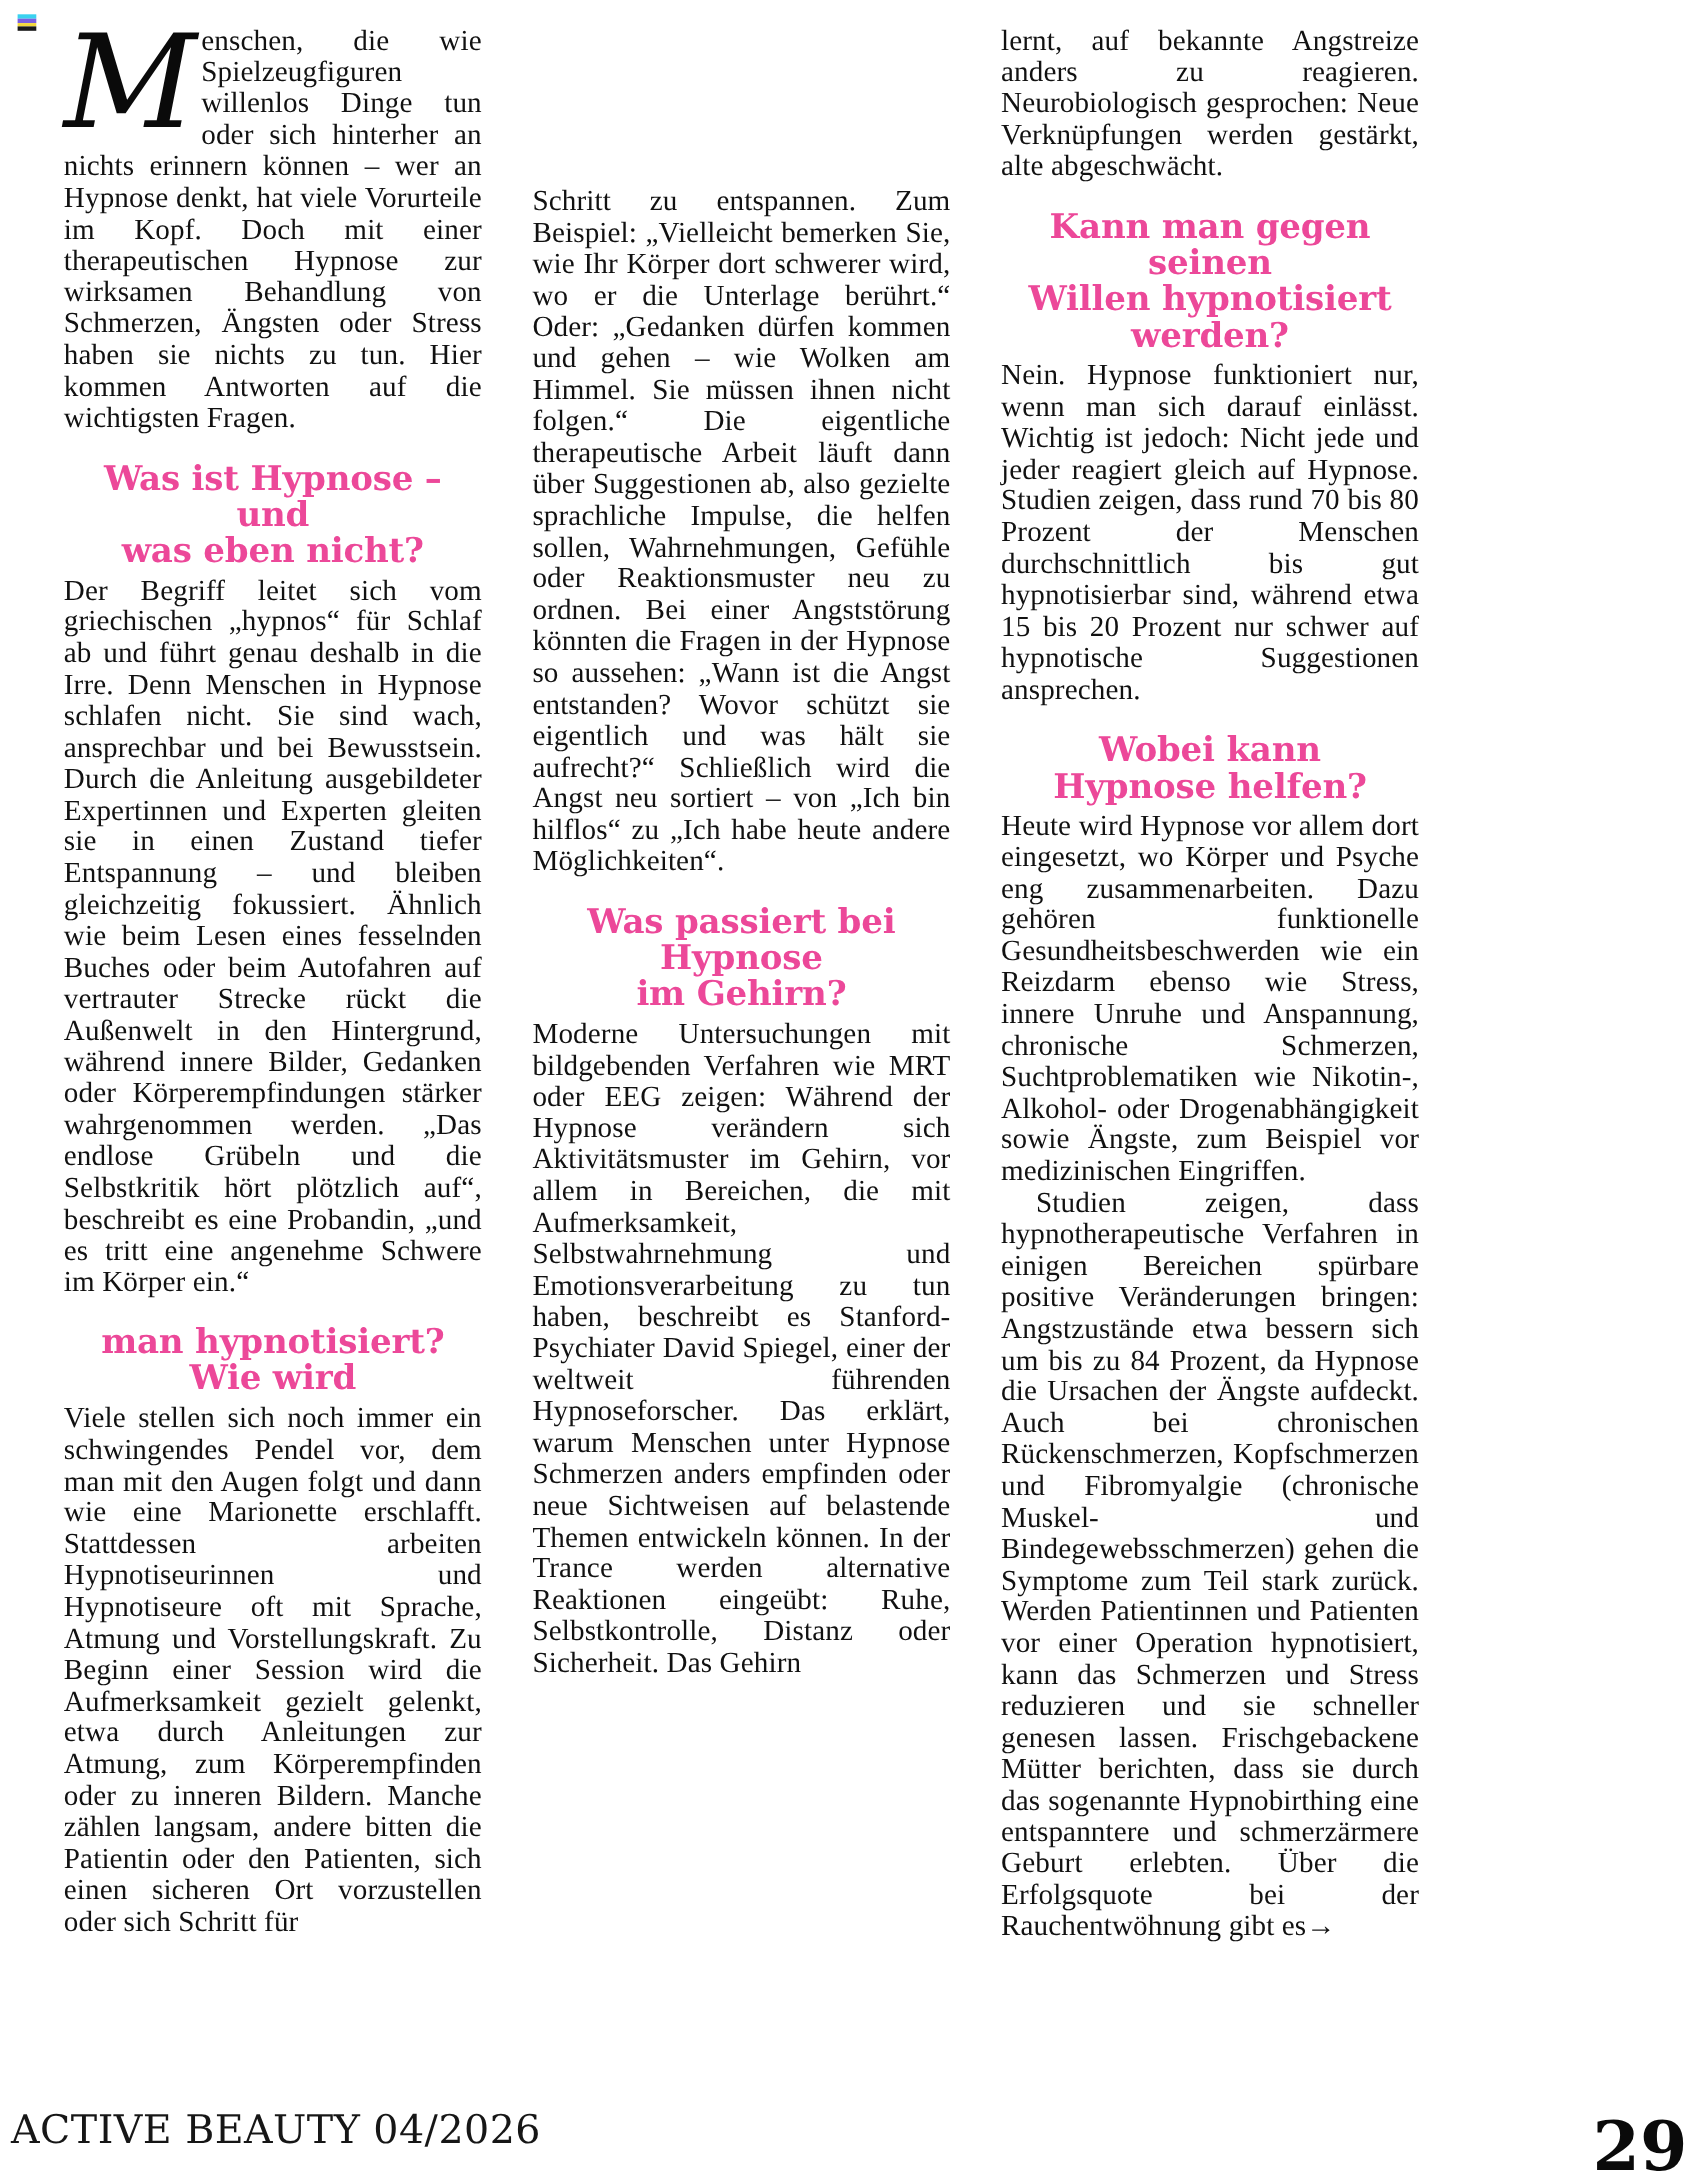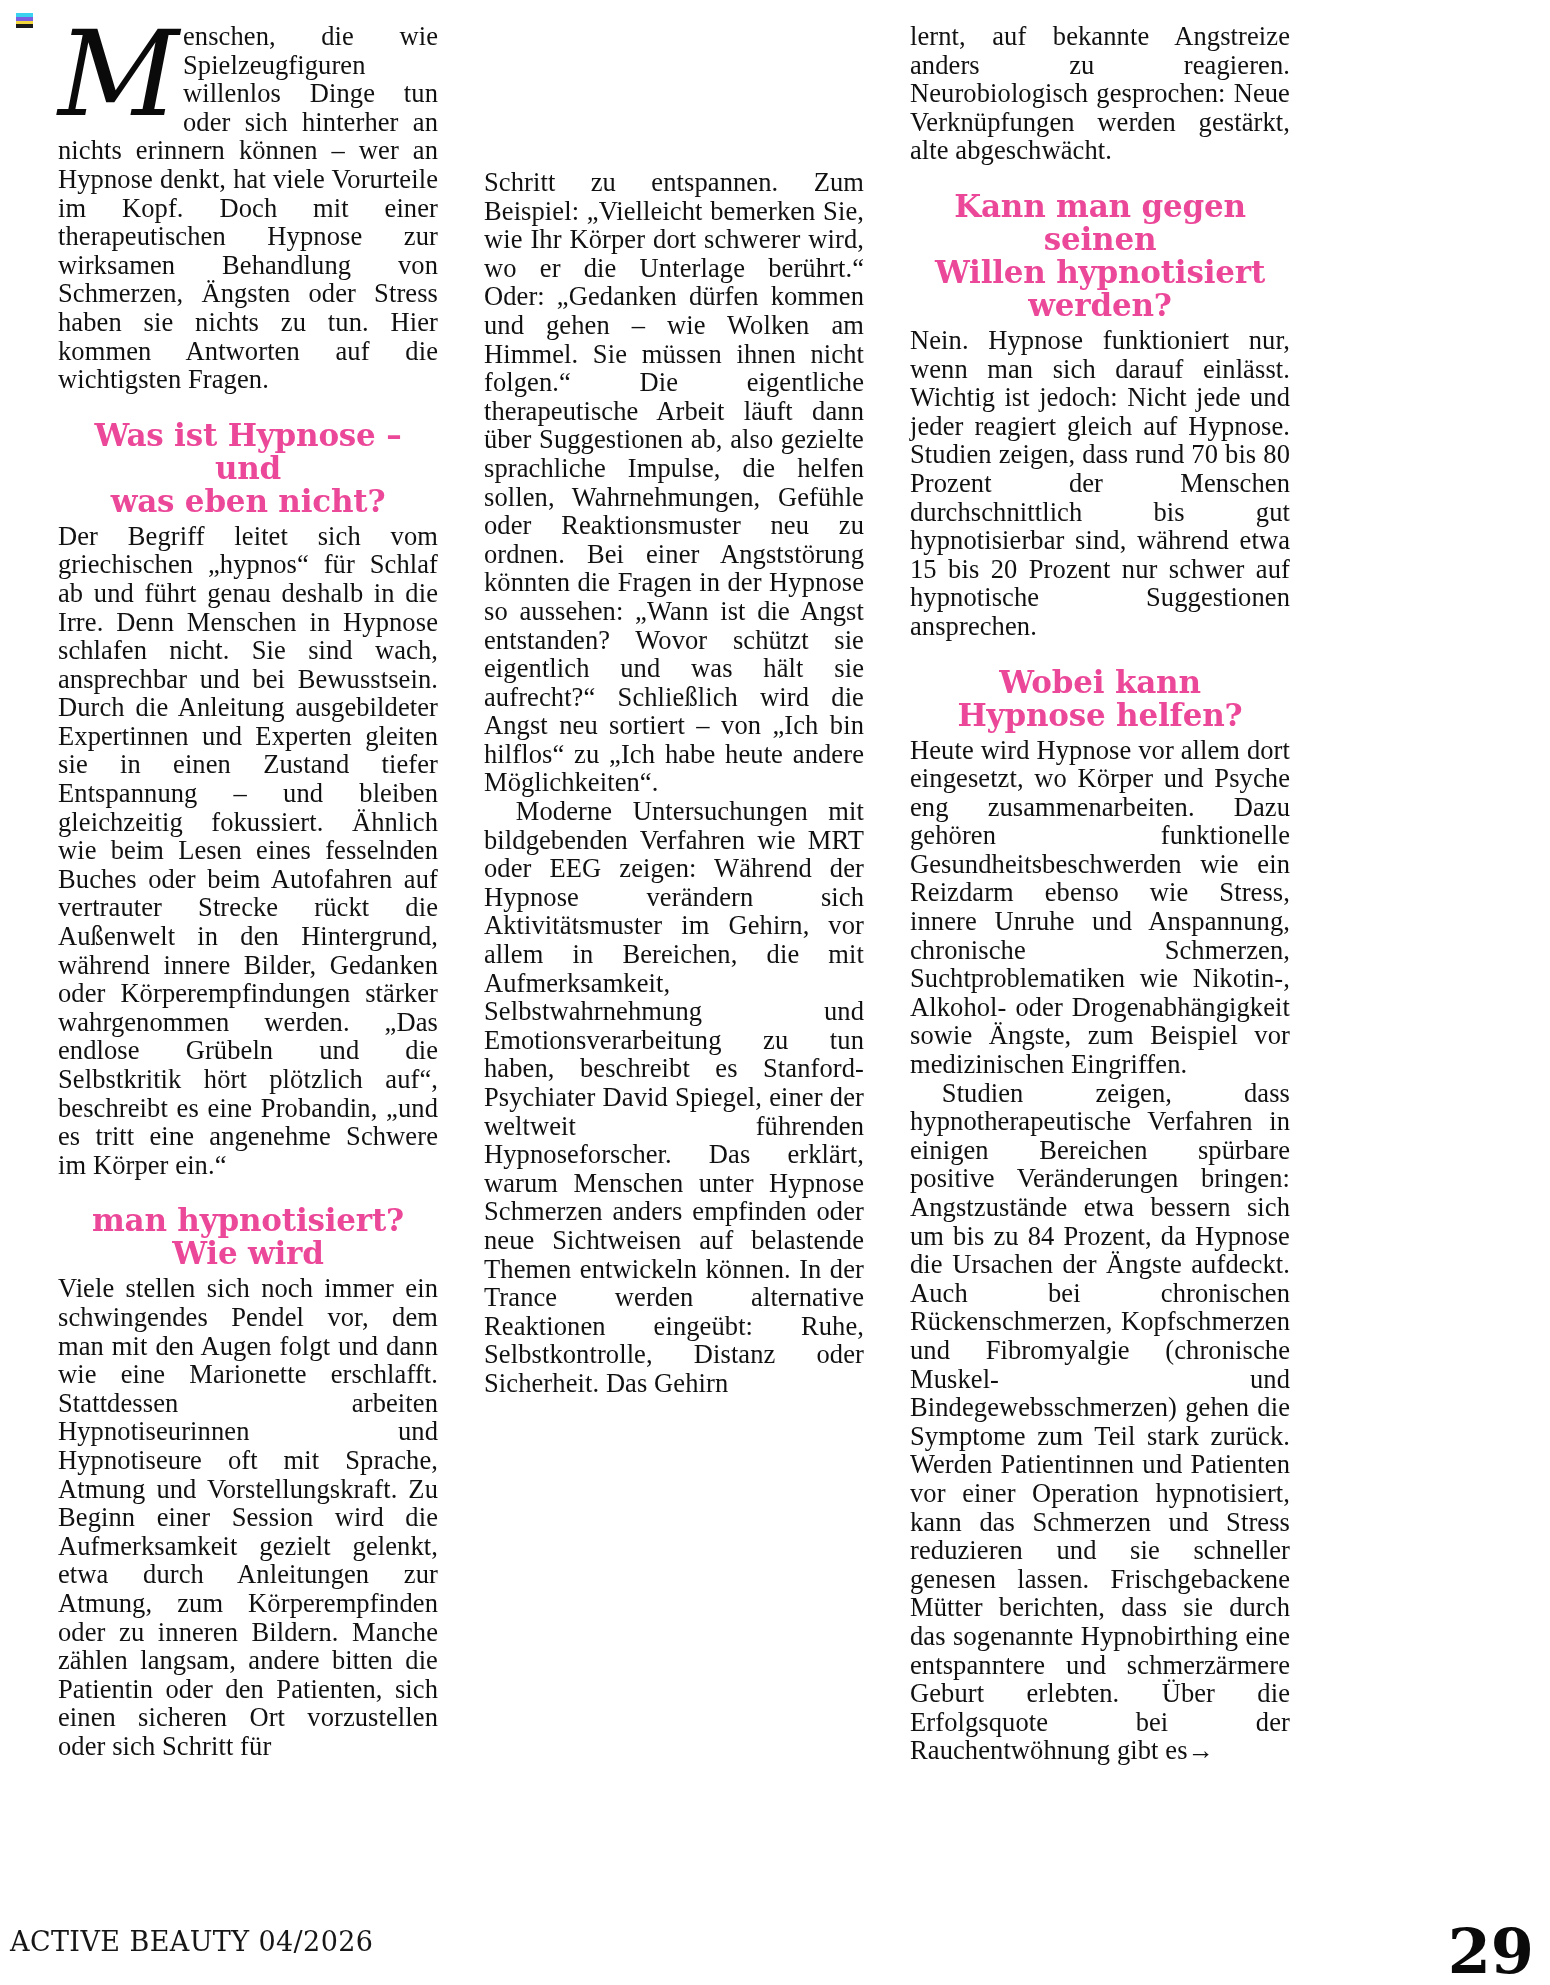--- a/index.html
+++ b/index.html
@@ -96,21 +96,21 @@
     left: 0;
     bottom: 0;
     width: 1550px;
     height: 110px;
   }
   .footer-left {
     position: absolute;
     left: 10px;
     bottom: 28px;
     font-family: "DejaVu Serif", "Liberation Serif", serif;
-    font-size: 27px;
+    font-size: 36px;
     letter-spacing: 0.4px;
     color: #161616;
   }
   .footer-right {
     position: absolute;
     right: 16px;
     bottom: 2px;
     font-family: "DejaVu Serif", "Liberation Serif", serif;
     font-weight: 700;
     font-size: 62px;
@@ -148,20 +148,24 @@
         <span class="l">Wie wird</span>
       </h2>
       <p class="body noindent">Viele stellen sich noch immer ein schwingendes Pendel vor, dem man mit den Augen folgt und dann wie eine Marionette erschlafft. Stattdessen arbeiten Hypnotiseurinnen und Hypnotiseure oft mit Sprache, Atmung und Vorstellungskraft. Zu Beginn einer Session wird die Aufmerksamkeit gezielt gelenkt, etwa durch Anleitungen zur Atmung, zum Körperempfinden oder zu inneren Bildern. Manche zählen langsam, andere bitten die Patientin oder den Patienten, sich einen sicheren Ort vorzustellen oder sich Schritt für</p>
     </div>
 
     <div class="col col-mid">
       <div class="col-offset"></div>
 
       <p class="body noindent">Schritt zu entspannen. Zum Beispiel: „Vielleicht bemerken Sie, wie Ihr Körper dort schwerer wird, wo er die Unterlage berührt.“ Oder: „Gedanken dürfen kommen und gehen – wie Wolken am Himmel. Sie müssen ihnen nicht folgen.“ Die eigentliche therapeutische Arbeit läuft dann über Suggestionen ab, also gezielte sprachliche Impulse, die helfen sollen, Wahrnehmungen, Gefühle oder Reaktionsmuster neu zu ordnen. Bei einer Angststörung könnten die Fragen in der Hypnose so aussehen: „Wann ist die Angst entstanden? Wovor schützt sie eigentlich und was hält sie aufrecht?“ Schließlich wird die Angst neu sortiert – von „Ich bin hilflos“ zu „Ich habe heute andere Möglichkeiten“.</p>
 
+      <h2 class="section">
+        <span class="l">Was passiert bei Hypnose</span>
+        <span class="l">im Gehirn?</span>
+      </h2>
       <p class="body noindent">Moderne Untersuchungen mit bildgebenden Verfahren wie MRT oder EEG zeigen: Während der Hypnose verändern sich Aktivitätsmuster im Gehirn, vor allem in Bereichen, die mit Aufmerksamkeit, Selbstwahrnehmung und Emotionsverarbeitung zu tun haben, beschreibt es Stanford-Psychiater David Spiegel, einer der weltweit führenden Hypnoseforscher. Das erklärt, warum Menschen unter Hypnose Schmerzen anders empfinden oder neue Sichtweisen auf belastende Themen entwickeln können. In der Trance werden alternative Reaktionen eingeübt: Ruhe, Selbstkontrolle, Distanz oder Sicherheit. Das Gehirn</p>
     </div>
 
     <div class="col col-right">
 
       <p class="body noindent">lernt, auf bekannte Angstreize anders zu reagieren. Neurobiologisch gesprochen: Neue Verknüpfungen werden gestärkt, alte abgeschwächt.</p>
 
       <h2 class="section">
         <span class="l">Kann man gegen seinen</span>
         <span class="l">Willen hypnotisiert werden?</span>

